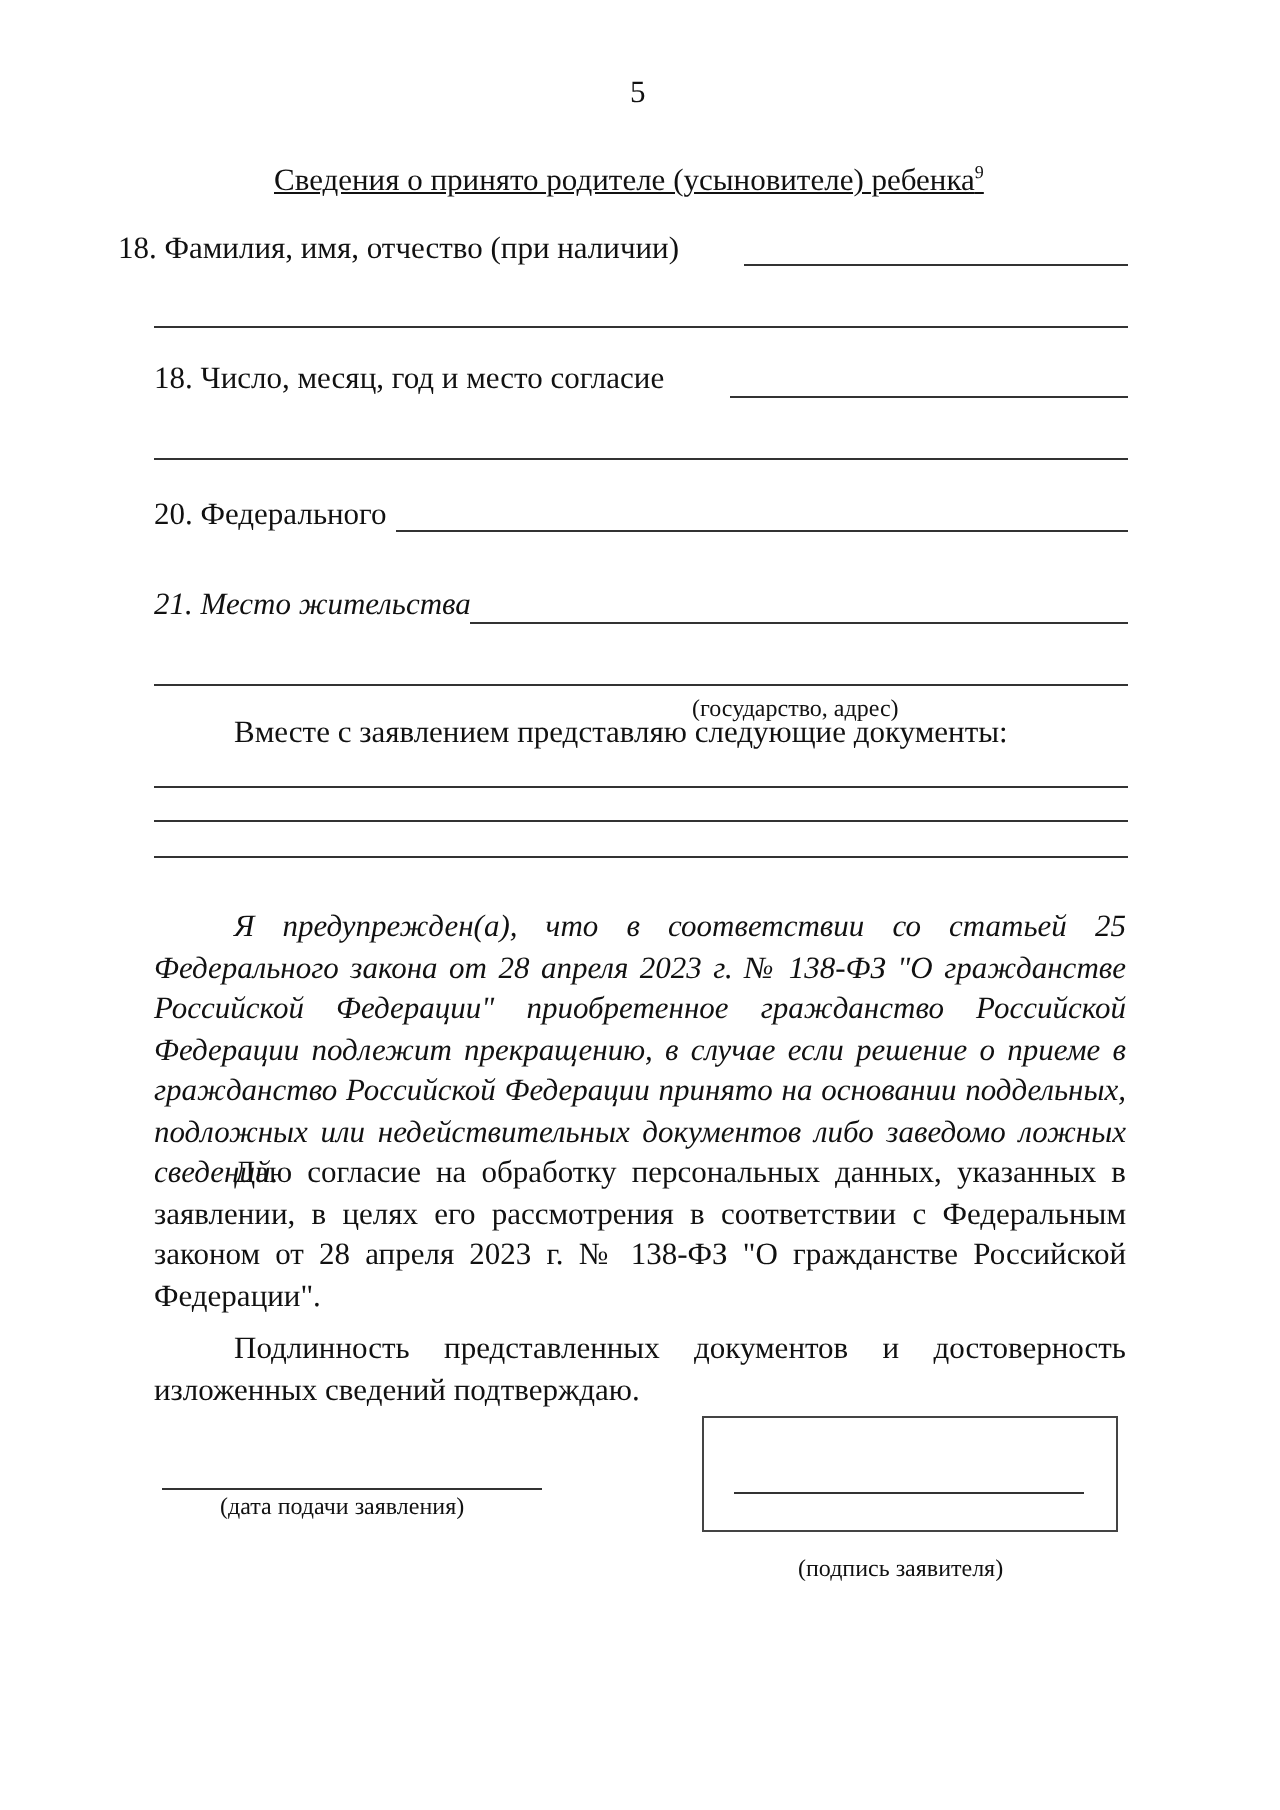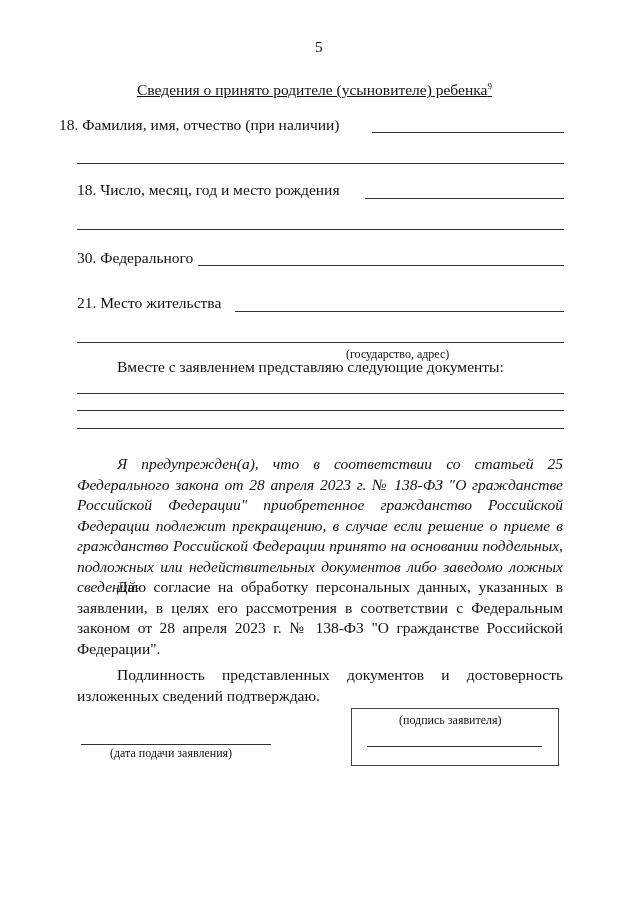--- a/index.html
+++ b/index.html
@@ -25,32 +25,32 @@
 
 <div class="abs t" style="left:59px; top:116px;">
   <span>18.</span>
   <span>Фамилия, имя, отчество (при наличии)</span>
 </div>
 <div class="line" style="left:372px; width:192px; top:132px;"></div>
 <div class="line" style="left:77px; width:487px; top:163px;"></div>
 
 <div class="abs t" style="left:77px; top:181px;">
   <span>18.</span>
-  <span>Число, месяц, год и место рождения</span>
+  <span>Число, месяц, год и место согласие</span>
 </div>
 <div class="line" style="left:365px; width:199px; top:198px;"></div>
 <div class="line" style="left:77px; width:487px; top:229px;"></div>
 
 <div class="abs t" style="left:77px; top:249px;">
-  <span>30.</span>
+  <span>20.</span>
   <span>Федерального</span>
 </div>
 <div class="line" style="left:198px; width:366px; top:265px;"></div>
 
-<div class="abs t" style="left:77px; top:294px;">
+<div class="abs t" style="left:77px; top:294px;font-style:italic;">
   <span>21.</span>
   <span>Место жительства</span>
 </div>
 <div class="line" style="left:235px; width:329px; top:311px;"></div>
 <div class="abs small" style="left:346px; top:315px;margin-top:32px;">(государство, адрес)</div>
 <div class="line" style="left:77px; width:487px; top:342px;"></div>
 
 <div class="abs t" style="left:117px; top:358px;">Вместе с заявлением представляю следующие документы:</div>
 <div class="line" style="left:77px; width:487px; top:393px;"></div>
 <div class="line" style="left:77px; width:487px; top:410px;"></div>
@@ -64,13 +64,13 @@
 </div>
 <div class="para" style="top:653px;margin-top:12px;">
   <p>Подлинность представленных документов и достоверность изложенных сведений подтверждаю.</p>
 </div>
 
 <div class="line" style="left:81px; width:190px; top:744px;"></div>
 <div class="abs small" style="left:110px; top:746px;text-align:right;">(дата подачи заявления)</div>
 
 <div class="box"></div>
 <div class="line" style="left:367px; width:175px; top:746px;"></div>
-<div class="abs small" style="left:399px; top:713px;">(подпись заявителя)</div>
+<div class="abs small" style="left:399px; top:777px;">(подпись заявителя)</div>
 
 </body></html>

